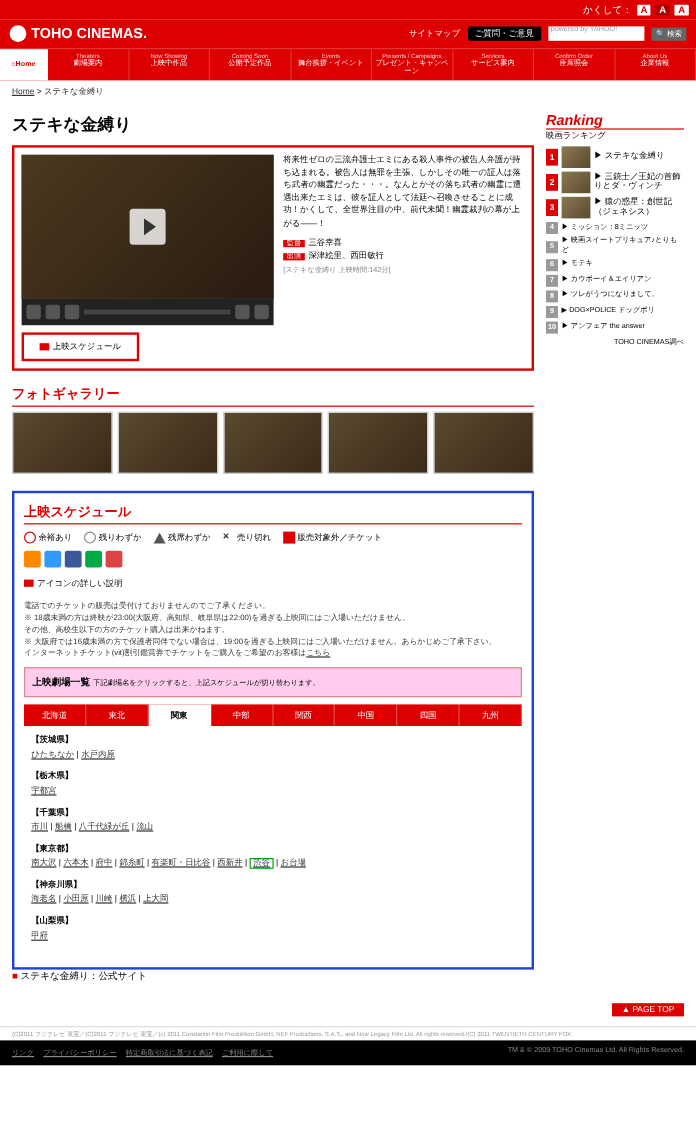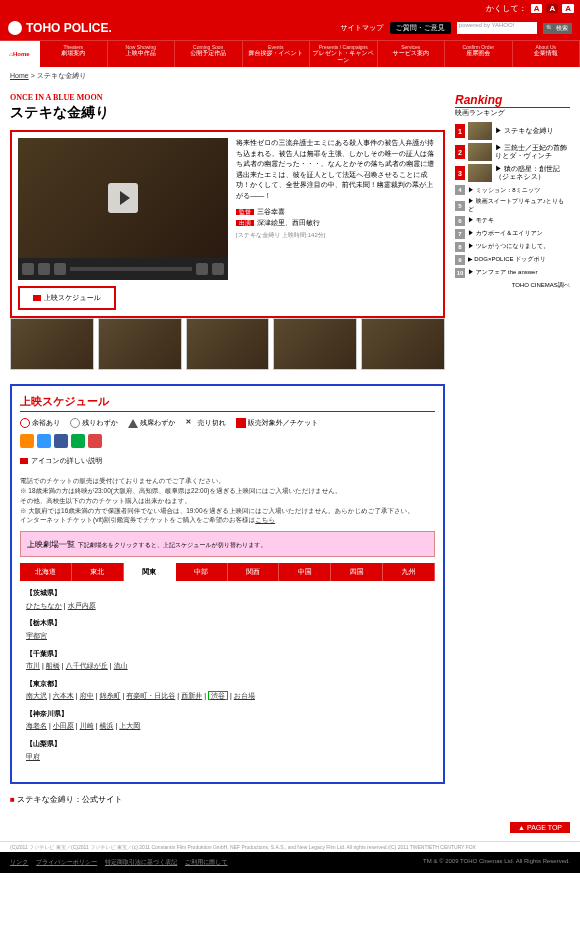--- a/index.html
+++ b/index.html
@@ -52,32 +52,32 @@
 .leg-o { border: 1.5px solid #d00; border-radius: 50%; }
 .leg-t { border-left: 5px solid transparent; border-right: 5px solid transparent; border-bottom: 9px solid #555; width: 0; height: 0; }
 .leg-x { color: #333; font-weight: bold; }
 .leg-s { background: #d00; }
 .icon-legend-btn { display: inline-flex; align-items: center; gap: 3px; font-size: 7px; margin: 4px 0; }
 .share-icons { display: flex; gap: 3px; margin: 4px 0; }
 .share-icon { width: 14px; height: 14px; border-radius: 2px; }
 .notice-box { font-size: 6.5px; line-height: 1.5; margin: 6px 0; color: #333; }
 .notice-box a { color: #333; text-decoration: underline; }
 .theater-list-box { background: #fce; border: 1px solid #d88; padding: 6px; margin-top: 6px; }
-.theater-list-title { font-size: 8px; font-weight: normal; }
+.theater-list-title { font-size: 8px; font-weight: bold; }
 .theater-list-sub { font-size: 6px; }
 .region-tabs { display: flex; margin-top: 6px; background: #d00; }
 .region-tab { flex: 1; text-align: center; color: #fff; font-size: 7px; padding: 4px 0; border-right: 1px solid rgba(255,255,255,.3); }
 .region-tab.active { background: #fff; color: #000; font-weight: bold; }
 .pref-list { background: #fff; padding: 6px; font-size: 7px; line-height: 1.8; }
 .pref { margin-bottom: 5px; }
 .pref-name { font-weight: bold; }
 .theater-links a { color: #333; text-decoration: underline; }
 .theater-links .hl { border: 1.5px solid #0a0; padding: 0 2px; }
 .sep { margin: 0 2px; }
-.official-link { margin-top: 10px; font-size: 8px; }
+.official-link { font-size: 8px; }
 .official-link::before { content: "■ "; color: #d00; }
 .ranking-title { color: #d00; font-size: 12px; font-style: italic; font-weight: bold; border-bottom: 1px solid #d00; }
 .ranking-sub { font-size: 7px; margin-bottom: 4px; }
 .rank-item { display: flex; align-items: center; gap: 3px; margin-bottom: 3px; font-size: 7px; }
 .rank-num { background: #d00; color: #fff; width: 10px; height: 14px; display: flex; align-items: center; justify-content: center; font-weight: bold; font-size: 7px; }
 .rank-num.gray { background: #999; font-size: 6px; width: 10px; height: 10px; }
 .rank-thumb { width: 24px; height: 18px; background: linear-gradient(135deg,#8a7a50,#5a4a30); }
 .rank-text { flex: 1; line-height: 1.2; }
 .rank-item.small { font-size: 6px; }
 .rank-more { font-size: 6px; text-align: right; margin-top: 3px; }
@@ -93,21 +93,21 @@
 <div class="topbar">
   <span>かくして：</span>
   <span class="box">A</span>
   <span class="box" style="background:#a00;color:#fff">A</span>
   <span class="box">A</span>
 </div>
 
 <div class="header">
   <div class="logo">
       <span class="logo-icon"></span>
-      <span>TOHO POLICE.</span>
+      <span>TOHO CINEMAS.</span>
     </div>
   <div class="header-right">
     <span>サイトマップ</span>
     <span class="inquiry">ご質問・ご意見</span>
     <span class="searchbox">powered by YAHOO!</span>
     <span class="searchbtn">🔍 <span>検索</span></span>
   </div>
 </div>
 
 <div class="nav">
@@ -121,21 +121,20 @@
   <div class="nav-item"><span class="en">Confirm Order</span><span>座席照会</span></div>
   <div class="nav-item"><span class="en">About Us</span><span>企業情報</span></div>
 </div>
 
 <div class="breadcrumb">
   <a>Home</a> &gt; <span>ステキな金縛り</span>
 </div>
 
 <div class="main">
   <div class="content">
-    <div class="tagline">ONCE IN A BLUE MOON</div>
     <h1 class="movie-title">ステキな金縛り</h1>
 
     <div class="feature-box">
       <div class="player">
         <div class="player-screen">
           <div class="play-btn"></div>
         </div>
         <div class="controls">
           <div class="ctrl-btn"></div>
           <div class="ctrl-btn"></div>
@@ -154,20 +153,21 @@
       <div class="synopsis">
         <p>将来性ゼロの三流弁護士エミにある殺人事件の被告人弁護が持ち込まれる。被告人は無罪を主張、しかしその唯一の証人は落ち武者の幽霊だった・・・。なんとかその落ち武者の幽霊に遭遇出来たエミは、彼を証人として法廷へ召喚させることに成功！かくして、全世界注目の中、前代未聞！幽霊裁判の幕が上がる――！</p>
         <div class="credits">
           <span class="credit-label">監督</span><span>三谷幸喜</span><br>
           <span class="credit-label">出演</span><span>深津絵里、西田敏行</span>
         </div>
         <div class="runtime">[ステキな金縛り 上映時間:142分]</div>
       </div>
     </div>
 
+    <div class="section-title">フォトギャラリー</div>
     <div class="gallery">
       <div class="gallery-item"></div>
       <div class="gallery-item"></div>
       <div class="gallery-item"></div>
       <div class="gallery-item"></div>
       <div class="gallery-item"></div>
     </div>
 
     <div class="schedule-section">
       <div class="section-title">上映スケジュール</div>

